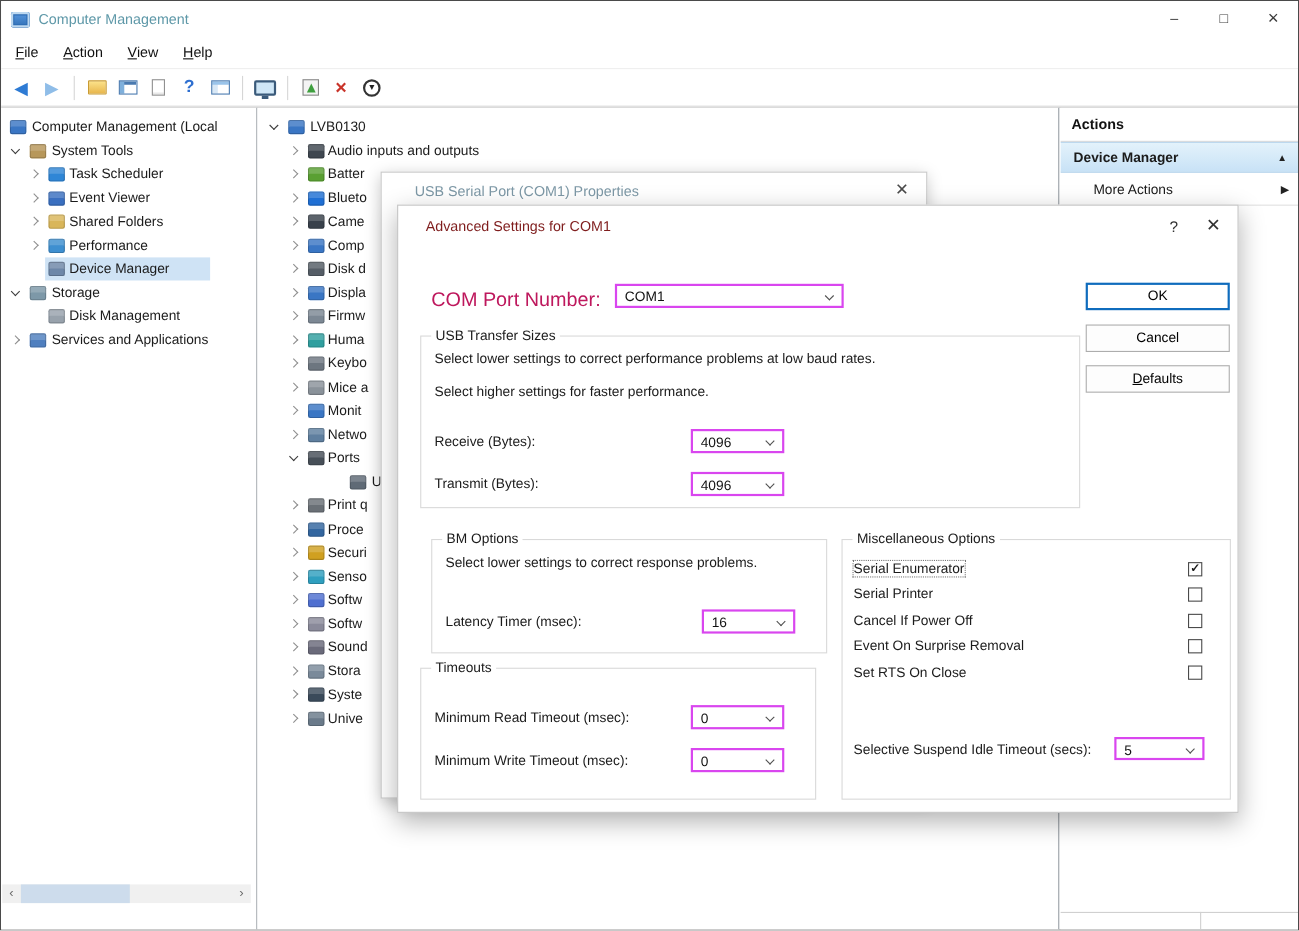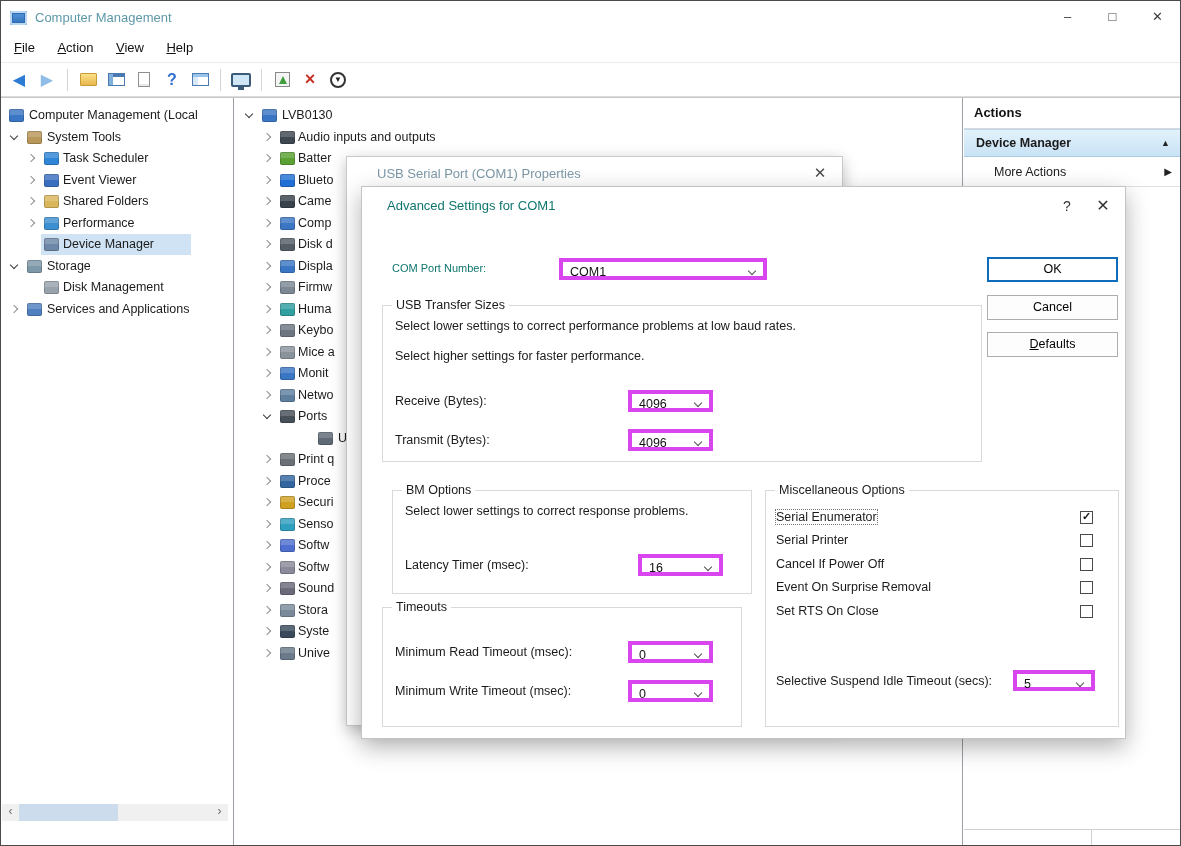--- a/index.html
+++ b/index.html
@@ -76,27 +76,27 @@
   
   .bline-h{position:absolute;top:731px;left:905px;width:276px;height:1px;background:#d0d0d0;}
 
   
   .dlg-back{position:absolute;left:345px;top:155px;width:497px;height:570px;background:#fff;border:1px solid #c9c9c9;box-shadow:0 4px 14px rgba(0,0,0,.25);z-index:50;}
   .dlg-back .dtitle{position:absolute;left:30px;top:9px;font-size:13px;color:#7d98a6;white-space:nowrap;}
   .dlg-x{position:absolute;width:30px;height:22px;text-align:center;line-height:22px;font-size:15px;color:#4a4a4a;}
   .dlg-back .dlg-x{left:458px;top:5px;}
 
   .dlg{position:absolute;left:360px;top:185px;width:765px;height:553px;background:#fff;border:1px solid #c4c4c4;box-shadow:0 8px 22px rgba(0,0,0,.30);z-index:60;}
-  .dlg .dtitle{position:absolute;left:25px;top:11px;font-size:13px;color:#0f766e;white-space:nowrap;}
+  .dlg .dtitle{position:absolute;left:25px;top:11px;font-size:13px;color:#7f1d1d;white-space:nowrap;}
   .dlg .dlg-q{position:absolute;left:690px;top:8px;width:30px;height:22px;text-align:center;line-height:22px;font-size:14px;color:#333;}
   .dlg .dlg-x{left:726px;top:8px;font-size:16px;color:#333;}
 
-  .dtext{position:absolute;font-size:11px;color:#0f766e;white-space:nowrap;}
-
-  .combo{position:absolute;background:#fff;border:4px solid #d946ef;height:22px;}
+  .dtext{position:absolute;font-size:18px;color:#be185d;white-space:nowrap;}
+
+  .combo{position:absolute;background:#fff;border:2px solid #d946ef;height:22px;}
   .combo .cval{position:absolute;left:7px;top:3px;font-size:12.5px;color:#111;white-space:nowrap;}
   .combo .cv{position:absolute;right:8px;top:6px;width:6px;height:6px;border-right:1.4px solid #505050;border-bottom:1.4px solid #505050;transform:rotate(45deg);}
 
   .pbtn{position:absolute;left:625px;width:131px;height:25px;background:#fdfdfd;border:1px solid #adadad;font-size:12.5px;text-align:center;line-height:23px;color:#000;}
   .pbtn.default{border:2px solid #0f6cbd;line-height:21px;background:#fff;}
   .pbtn.u1::first-letter{text-decoration:underline;}
 
   .grp{position:absolute;border:1px solid #d9d9d9;}
   .leg{position:absolute;top:-8px;left:9px;background:#fff;padding:0 4px;font-size:12.5px;color:#1b1b1b;white-space:nowrap;}
   .gtext{position:absolute;font-size:12.5px;color:#1b1b1b;white-space:nowrap;}

